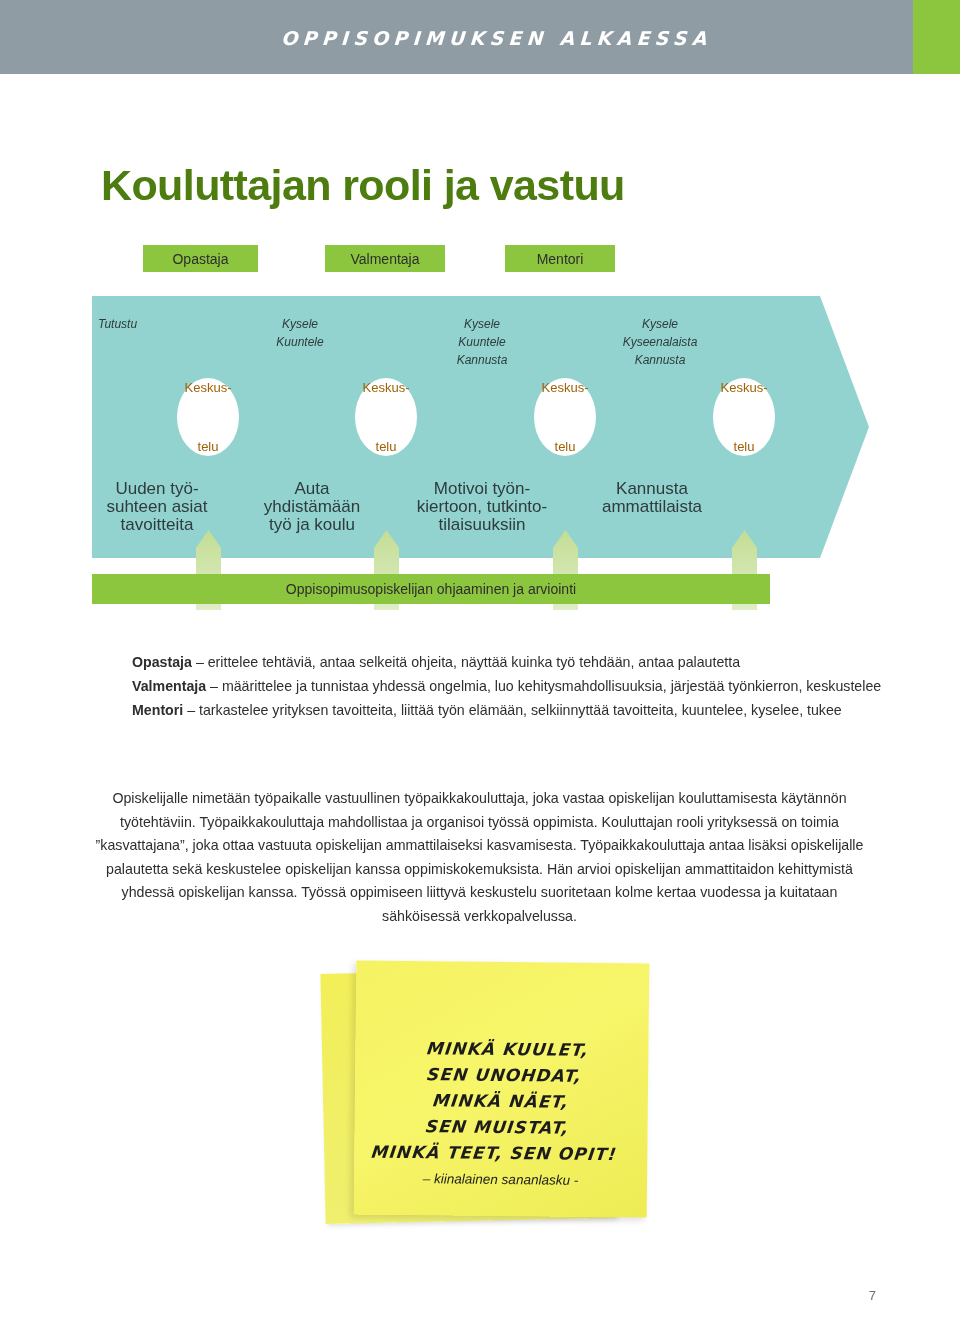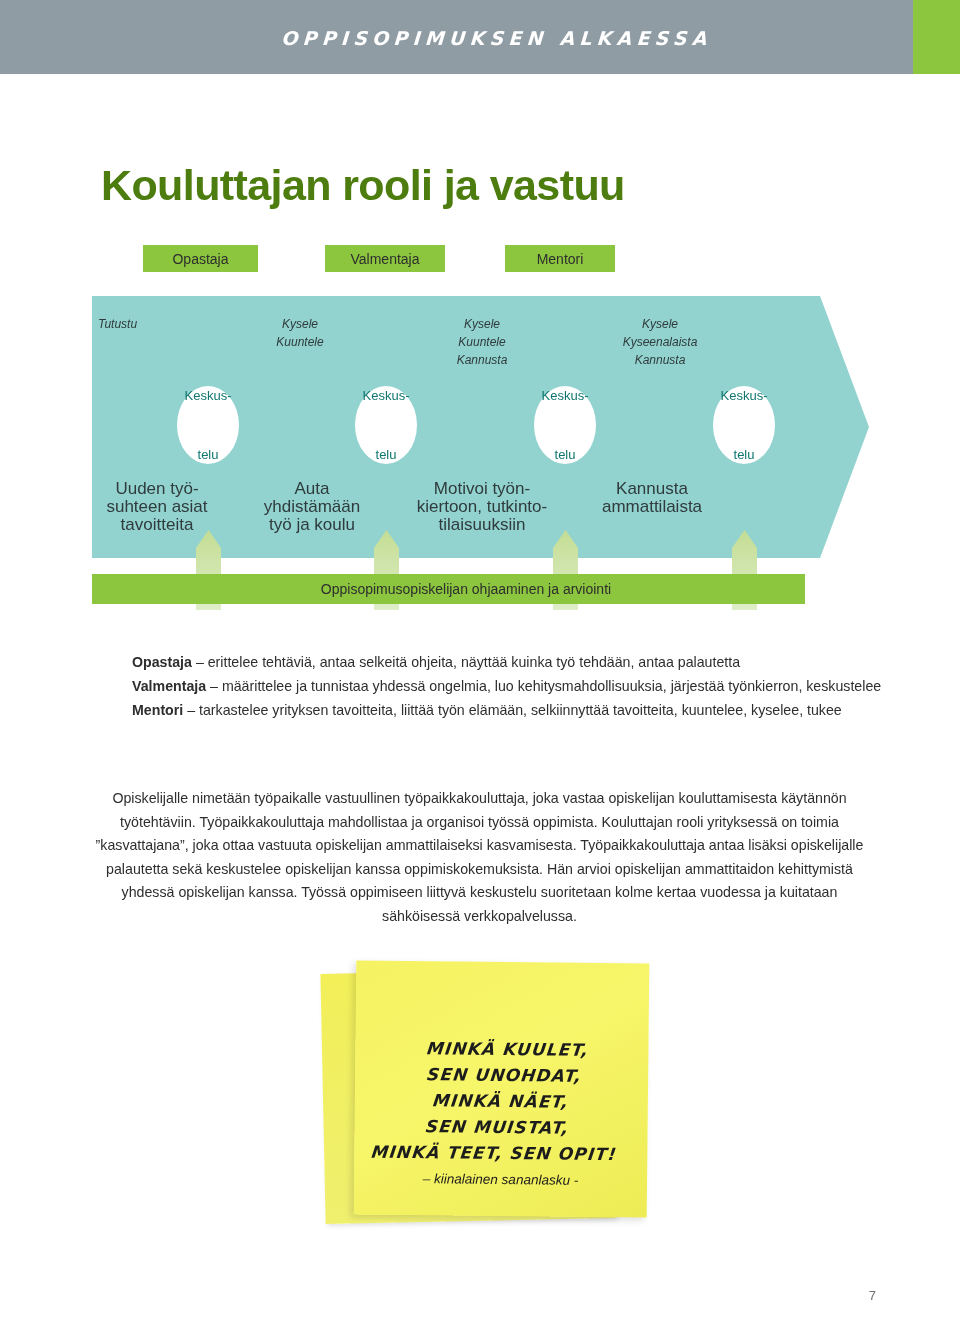--- a/index.html
+++ b/index.html
@@ -52,25 +52,25 @@
   .top-cell{
     position:absolute;top:19px;
     font-size:12px;font-style:italic;color:#2f3b3c;
     line-height:18px;text-align:center;
   }
   #tc0{left:6px;width:120px;text-align:left;}
   #tc1{left:128px;width:160px;}
   #tc2{left:305px;width:170px;}
   #tc3{left:478px;width:180px;}
   .ellipse{
-    position:absolute;top:90px;width:62px;height:78px;
+    position:absolute;top:82px;width:62px;height:78px;
     background:#ffffff;border-radius:50%;
     display:flex;flex-direction:column;align-items:center;
     justify-content:center;
-    font-size:13px;color:#0f766e;line-height:16px;gap:43px;
+    font-size:13px;color:#a16207;line-height:16px;gap:43px;
   }
   #el0{left:85px;}
   #el1{left:263px;}
   #el2{left:442px;}
   #el3{left:621px;}
   .bot-cell{
     position:absolute;top:184px;
     font-size:17px;color:#2f3b3c;line-height:18px;text-align:center;
   }
   #bc0{left:5px;width:120px;}
@@ -85,21 +85,21 @@
   }
   #cn0{left:196px;top:530px;}
   #cn1{left:374px;top:530px;}
   #cn2{left:553px;top:530px;}
   #cn3{left:732px;top:530px;}
   
   .green-bar{
     position:absolute;left:92px;top:574px;width:678px;height:30px;
     background:#8cc63e;
     display:flex;align-items:center;justify-content:center;
-    color:#2e2e2e;font-size:14px;padding-left:35px;
+    color:#2e2e2e;font-size:14px;
   }
   
   .role-list{
     position:absolute;left:92px;top:650px;width:790px;
     font-size:14.2px;color:#2e2e2e;line-height:24px;margin-left:40px;
   }
   .role-list .rl{display:block;}
   .role-list b{font-weight:bold;}
   
   .body-para{

